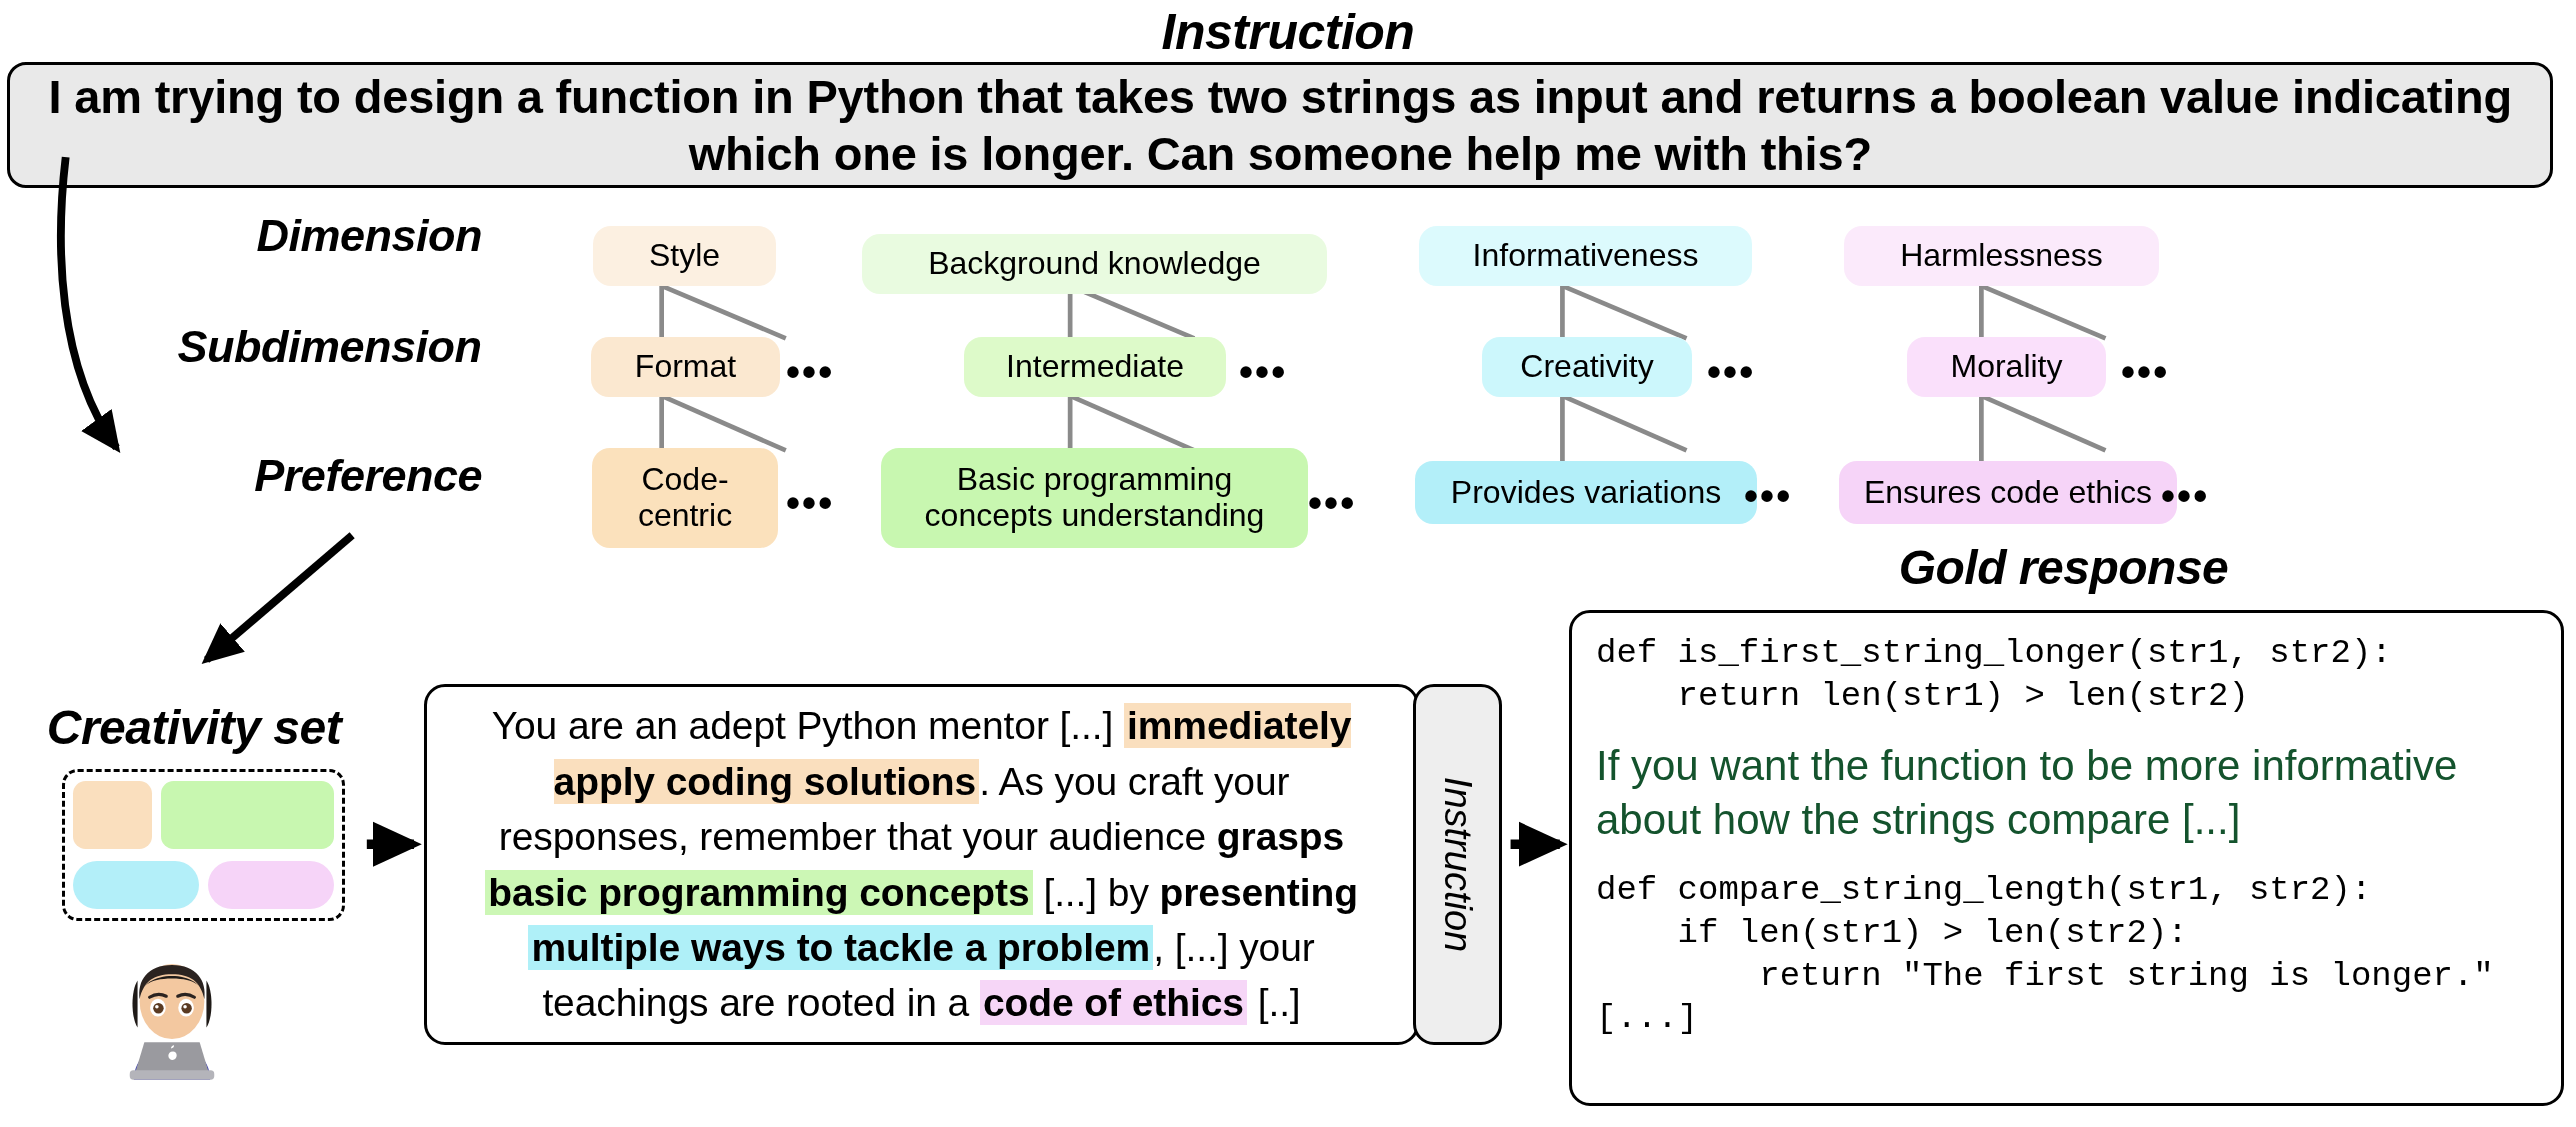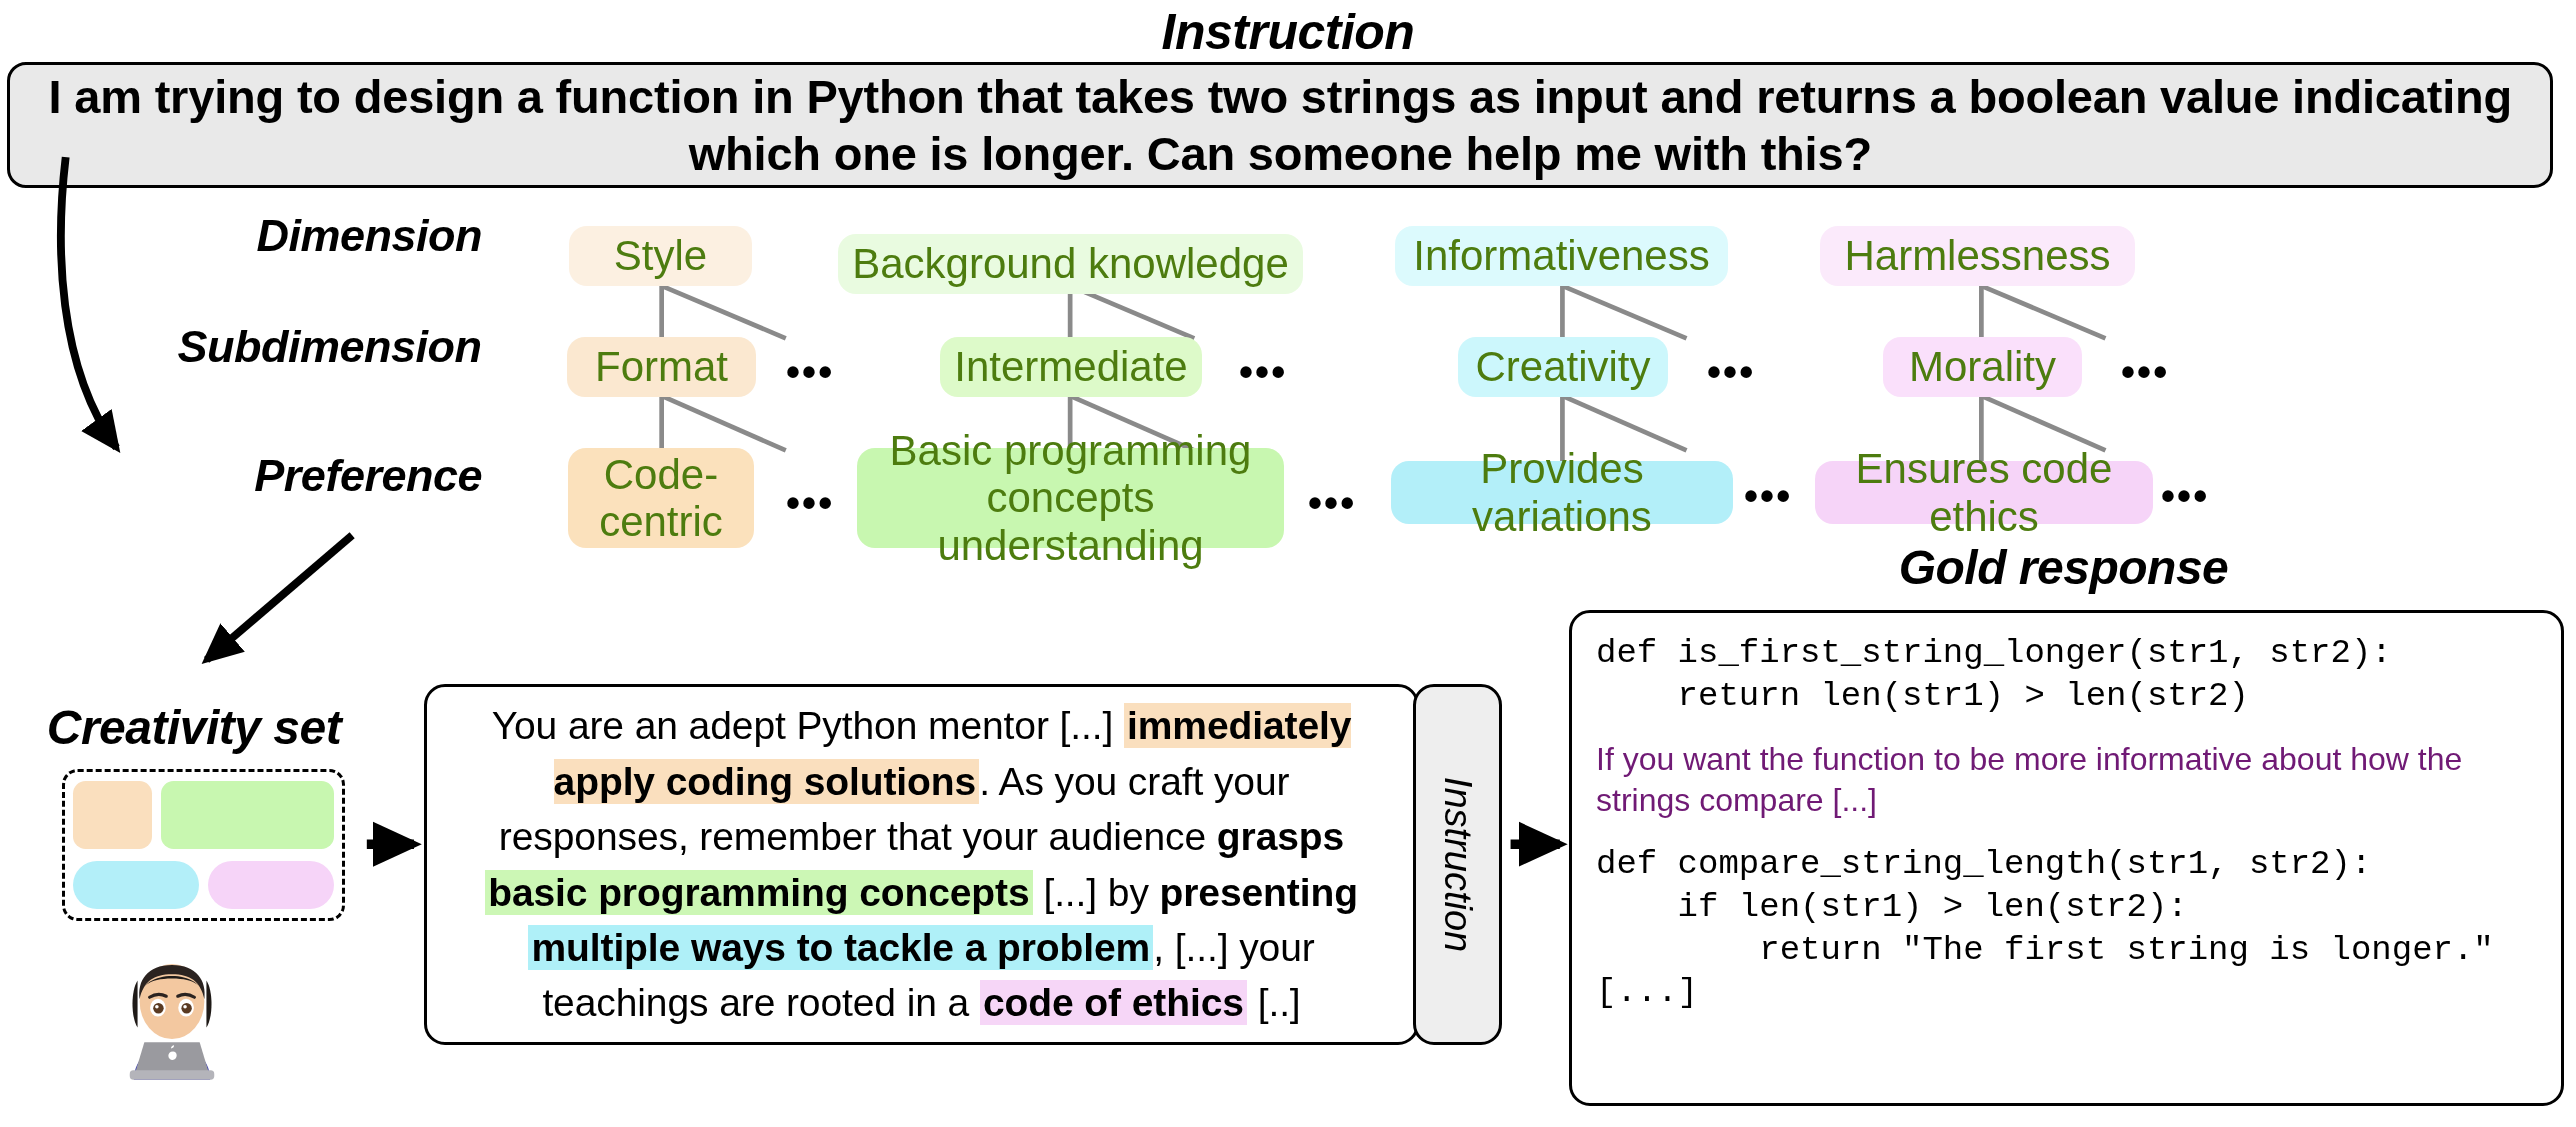--- a/index.html
+++ b/index.html
@@ -69,24 +69,25 @@
 
   
   .tax-box {
     box-sizing: border-box;
     display: flex;
     align-items: center;
     justify-content: center;
     text-align: center;
     border-radius: 18px;
     font-family: "Liberation Sans", sans-serif;
-    font-size: 42px;
+    font-size: 32px;
     line-height: 1.12;
-    color: #4d7c0f;
+    color: #000000;
     padding: 3.1px 12.6px;
+    margin-left: 24px;
   }
   .dots {
     font-family: "Liberation Sans", sans-serif;
     font-size: 40px;
     font-weight: bold;
     color: #000;
     letter-spacing: 2.1px;
     white-space: nowrap;
     line-height: 1;
   }
@@ -159,23 +160,23 @@
   }
   .mono {
     font-family: "Liberation Mono", "DejaVu Sans Mono", monospace;
     font-size: 34px;
     line-height: 1.26;
     color: #000;
     white-space: pre;
   }
   .prose {
     font-family: "Liberation Sans Narrow", "Liberation Sans", sans-serif;
-    font-size: 32px;
+    font-size: 42px;
     line-height: 1.3;
-    color: #701a75;
+    color: #14532d;
   }
   .gapline { height: 21px; }
 
   
   #prefset-title {
     left: 0px; top: 700px; width: 388px;
     text-align: center; font-size: 48px;
   }
   #prefset-dashed {
     left: 62px; top: 769px;

